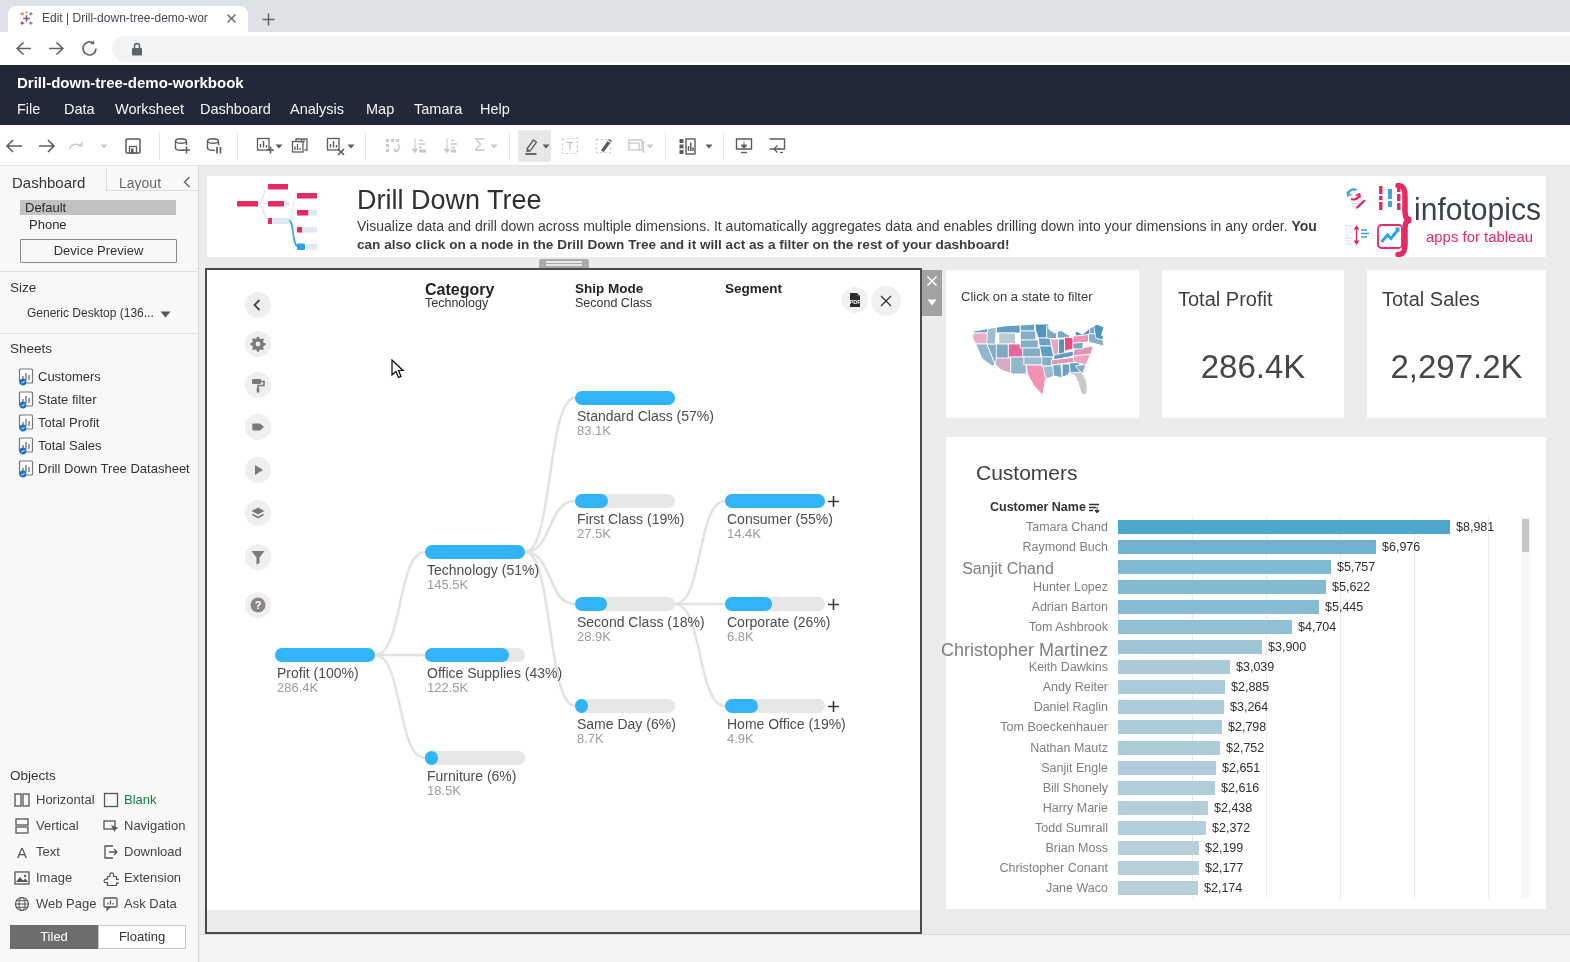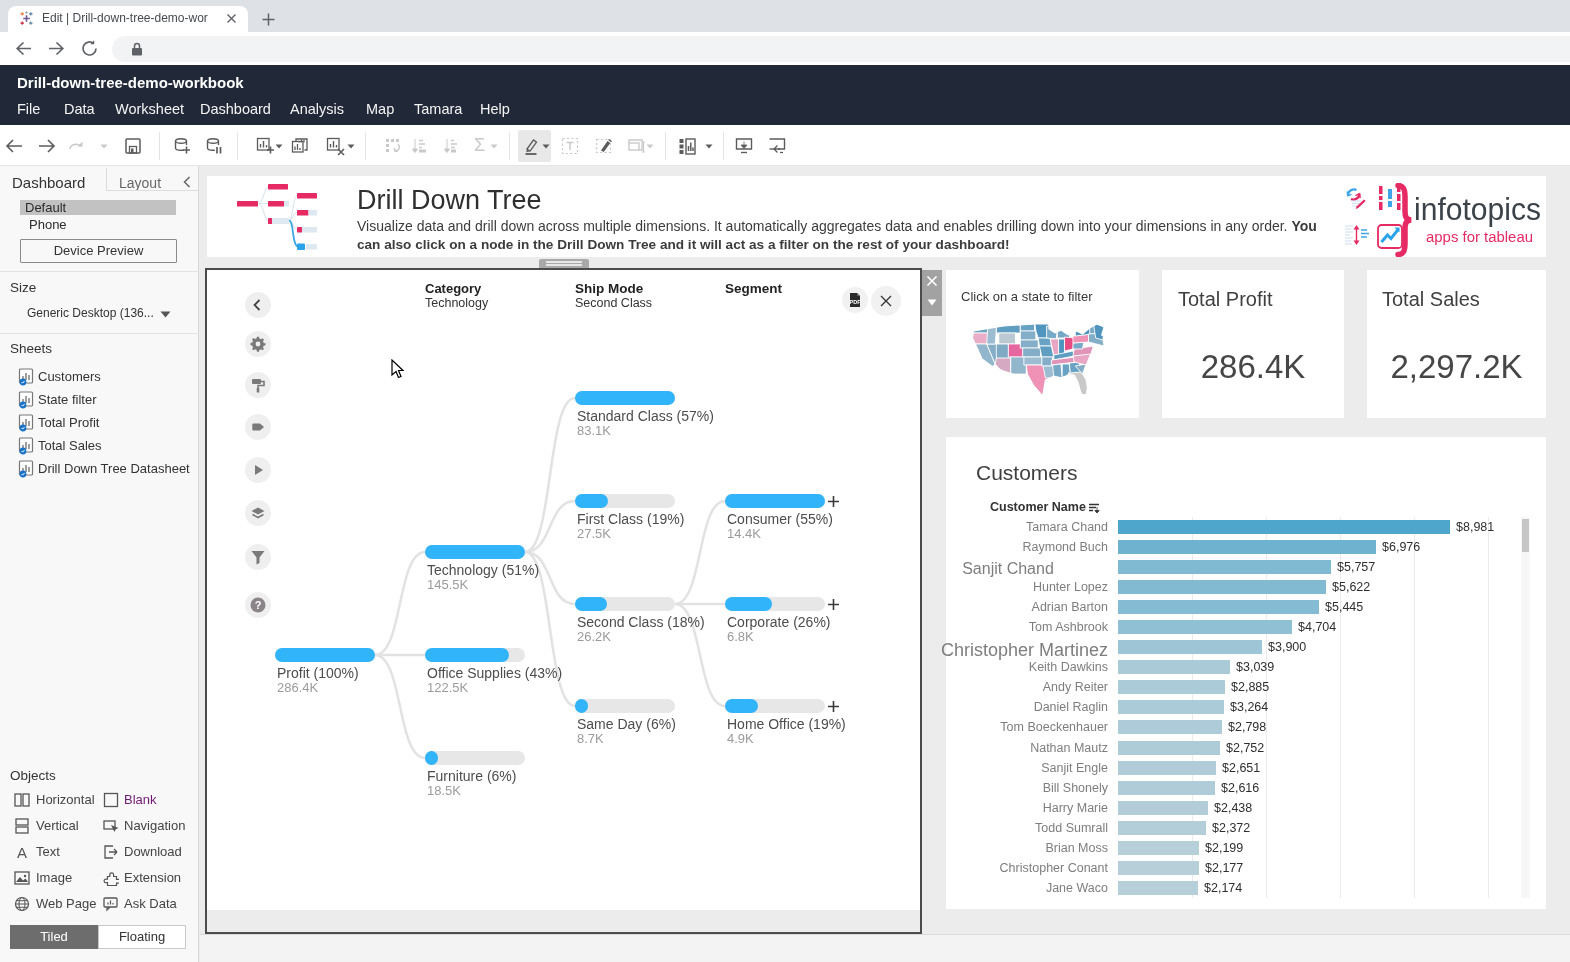--- a/index.html
+++ b/index.html
@@ -245,21 +245,21 @@
 <div class="abs" style="left:38px;top:461px;font-size:13px;color:#333">Drill Down Tree Datasheet</div>
 <div class="abs" style="left:10px;top:768px;font-size:13.5px;color:#333">Objects</div>
 <svg class="abs" style="left:14px;top:792px" width="16" height="16" viewBox="0 0 16 16">
       <rect x="1" y="2" width="6" height="12" stroke="#555" stroke-width="1.3" fill="none"></rect>
       <rect x="9" y="2" width="6" height="12" stroke="#555" stroke-width="1.3" fill="none"></rect>
     </svg>
 <div class="abs" style="left:36px;top:792px;font-size:13px;color:#444">Horizontal</div>
 <svg class="abs" style="left:103px;top:792px" width="16" height="16" viewBox="0 0 16 16">
       <rect x="1.5" y="1.5" width="13" height="13" stroke="#555" stroke-width="1.3" fill="none"></rect>
     </svg>
-<div class="abs" style="left:124px;top:792px;font-size:13px;color:#701a75">Blank</div>
+<div class="abs" style="left:124px;top:792px;font-size:13px;color:#15803d">Blank</div>
 <svg class="abs" style="left:14px;top:818px" width="16" height="16" viewBox="0 0 16 16">
       <rect x="2" y="1" width="12" height="6" stroke="#555" stroke-width="1.3" fill="none"></rect>
       <rect x="2" y="9" width="12" height="6" stroke="#555" stroke-width="1.3" fill="none"></rect>
     </svg>
 <div class="abs" style="left:36px;top:818px;font-size:13px;color:#444">Vertical</div>
 <svg class="abs" style="left:103px;top:818px" width="16" height="16" viewBox="0 0 16 16">
       <rect x="1" y="3" width="11" height="8" stroke="#555" stroke-width="1.3" fill="none"></rect>
       <path d="M8 7l3.5 7 1.2-2.8L15.5 10z" fill="#555"></path>
     </svg>
 <div class="abs" style="left:124px;top:818px;font-size:13px;color:#444">Navigation</div>
@@ -405,21 +405,21 @@
     </svg>
 <div class="abs" style="left:245px;top:544px;width:26px;height:26px;border-radius:50%;background:#efefef"></div>
 <svg class="abs" style="left:250px;top:549px" width="16" height="16" viewBox="0 0 16 16">
       <path d="M1.5 2h13L9.5 8.5V14l-3 1.5V8.5z" fill="#7a7a7a"></path>
     </svg>
 <div class="abs" style="left:245px;top:592px;width:26px;height:26px;border-radius:50%;background:#efefef"></div>
 <svg class="abs" style="left:250px;top:597px" width="16" height="16" viewBox="0 0 16 16">
       <circle cx="8" cy="8" r="7.5" fill="#8b8589"></circle>
       <text x="8" y="12" font-size="11" font-weight="bold" fill="#fff" text-anchor="middle" font-family="Liberation Sans">?</text>
     </svg>
-<div class="abs" style="left:425px;top:281px;font-size:13px;font-weight:bold;color:#222">Category</div>
+<div class="abs" style="left:425px;top:281px;font-size:16px;font-weight:bold;color:#222">Category</div>
 <div class="abs" style="left:425px;top:296px;font-size:12.5px;color:#333">Technology</div>
 <div class="abs" style="left:575px;top:281px;font-size:13.5px;font-weight:bold;color:#222">Ship Mode</div>
 <div class="abs" style="left:575px;top:296px;font-size:12.5px;color:#333">Second Class</div>
 <div class="abs" style="left:725px;top:281px;font-size:13.5px;font-weight:bold;color:#222">Segment</div>
 <div class="abs" style="left:842px;top:287px;width:26px;height:26px;border-radius:50%;background:#f1f1f1"></div>
 <svg class="abs" style="left:848px;top:292px" width="14" height="16" viewBox="0 0 14 16">
       <path d="M2 1h7l3 3v11H2z" fill="#2b2b2b"></path>
       <path d="M9 1l0 3 3 0" fill="#666"></path>
       <text x="7" y="11.5" font-size="5.5" fill="#fff" text-anchor="middle" font-family="Liberation Sans" font-weight="bold">PDF</text>
     </svg>
@@ -464,21 +464,21 @@
 <div class="abs" style="left:575px;top:391px;width:100px;height:14px;border-radius:7px;background:#32b4fb"></div>
 <div class="abs" style="left:577px;top:408px;font-size:14px;color:#4d4d4d;white-space:nowrap">Standard Class (57%)</div>
 <div class="abs" style="left:577px;top:423px;font-size:13px;color:#9b9b9b">83.1K</div>
 <div class="abs" style="left:575px;top:494px;width:100px;height:14px;border-radius:7px;background:#e7e7e7"></div>
 <div class="abs" style="left:575px;top:494px;width:33px;height:14px;border-radius:7px;background:#32b4fb"></div>
 <div class="abs" style="left:577px;top:511px;font-size:14px;color:#4d4d4d;white-space:nowrap">First Class (19%)</div>
 <div class="abs" style="left:577px;top:526px;font-size:13px;color:#9b9b9b">27.5K</div>
 <div class="abs" style="left:575px;top:597px;width:100px;height:14px;border-radius:7px;background:#e7e7e7"></div>
 <div class="abs" style="left:575px;top:597px;width:32px;height:14px;border-radius:7px;background:#32b4fb"></div>
 <div class="abs" style="left:577px;top:614px;font-size:14px;color:#4d4d4d;white-space:nowrap">Second Class (18%)</div>
-<div class="abs" style="left:577px;top:629px;font-size:13px;color:#9b9b9b">26.2K</div>
+<div class="abs" style="left:577px;top:629px;font-size:13px;color:#9b9b9b">28.9K</div>
 <div class="abs" style="left:575px;top:699px;width:100px;height:14px;border-radius:7px;background:#e7e7e7"></div>
 <div class="abs" style="left:575px;top:699px;width:13px;height:14px;border-radius:7px;background:#32b4fb"></div>
 <div class="abs" style="left:577px;top:716px;font-size:14px;color:#4d4d4d;white-space:nowrap">Same Day (6%)</div>
 <div class="abs" style="left:577px;top:731px;font-size:13px;color:#9b9b9b">8.7K</div>
 <div class="abs" style="left:725px;top:494px;width:100px;height:14px;border-radius:7px;background:#e7e7e7"></div>
 <div class="abs" style="left:725px;top:494px;width:100px;height:14px;border-radius:7px;background:#32b4fb"></div>
 <div class="abs" style="left:727px;top:511px;font-size:14px;color:#4d4d4d;white-space:nowrap">Consumer (55%)</div>
 <div class="abs" style="left:727px;top:526px;font-size:13px;color:#9b9b9b">14.4K</div>
 <svg class="abs" style="left:827px;top:495px" width="13" height="13" viewBox="0 0 13 13">
       <path d="M6.5 1v11M1 6.5h11" stroke="#3a3a3a" stroke-width="1.6"></path>

